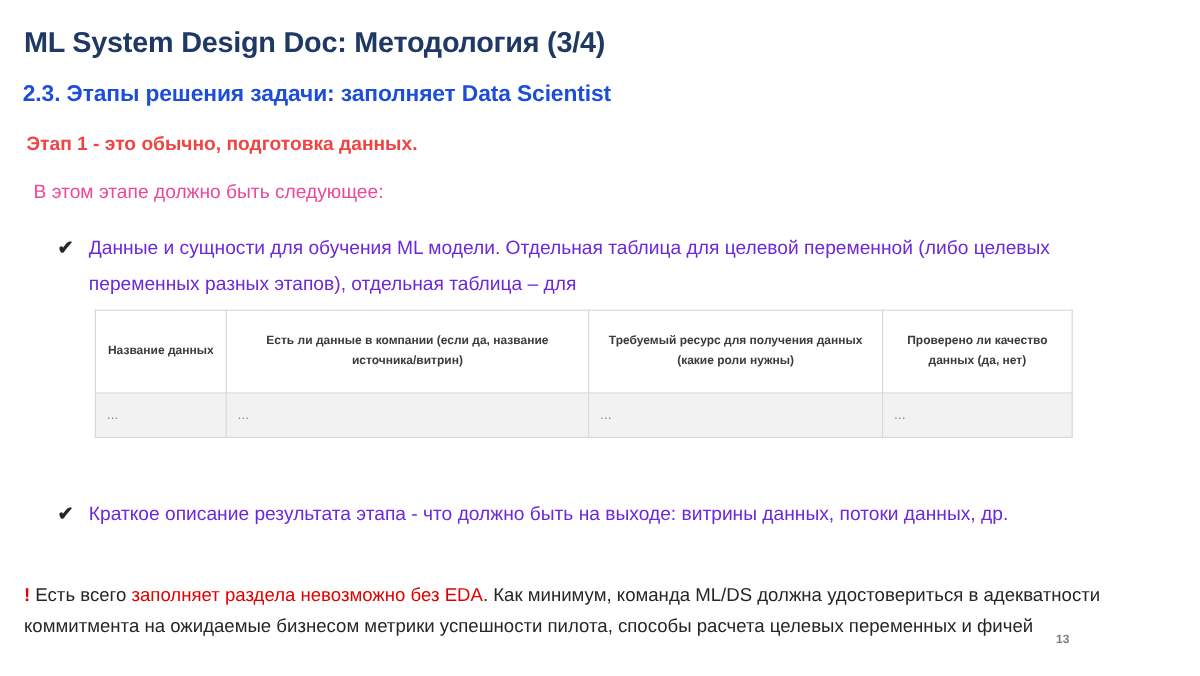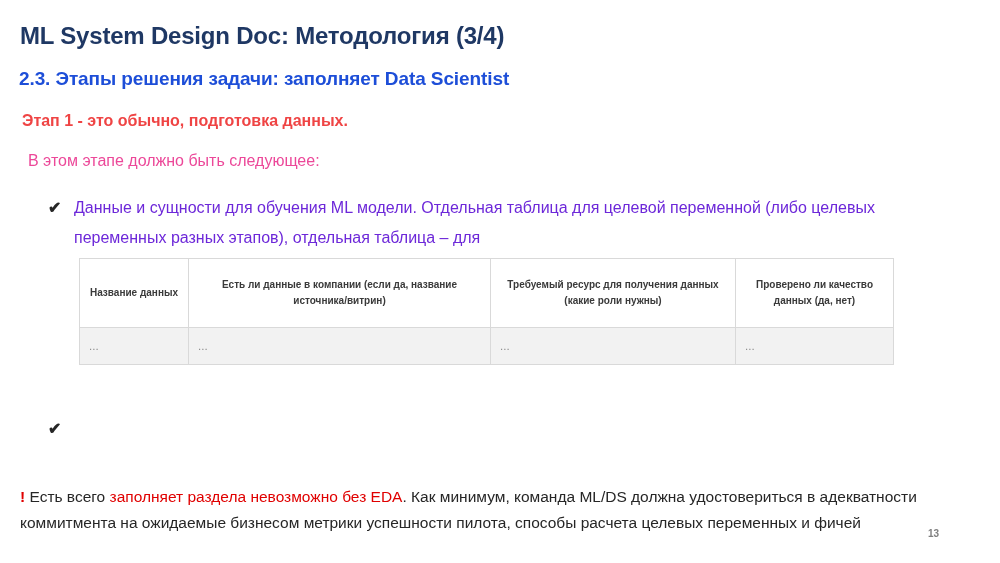--- a/index.html
+++ b/index.html
@@ -138,21 +138,21 @@
     color: #e00000;
     font-weight: bold;
   }
   .note-red {
     color: #e00000;
   }
 
   
   .page-number {
     position: absolute;
-    left: 928px;
+    left: 880px;
     top: 528px;
     font-size: 10px;
     font-weight: bold;
     color: #7f7f7f;
     text-align: center;
   }
 </style>
 </head>
 <body>
 
@@ -189,19 +189,20 @@
       <td>...</td>
       <td>...</td>
       <td>...</td>
       <td>...</td>
     </tr>
   </tbody>
 </table>
 
 <div class="bullet" id="bullet-2">
   <span class="bullet-mark">✔</span>
+  <span class="bullet-text">Краткое описание результата этапа - что должно быть на выходе: витрины данных, потоки данных, др.</span>
 </div>
 
 <div class="note-block">
   <span class="note-bang">!</span><span> Есть всего </span><span class="note-red">заполняет раздела невозможно без EDA</span><span>. Как минимум, команда ML/DS должна удостовериться в адекватности коммитмента на ожидаемые бизнесом метрики успешности пилота, способы расчета целевых переменных и фичей</span>
 </div>
 
 <div class="page-number">13</div>
 
 </body></html>

